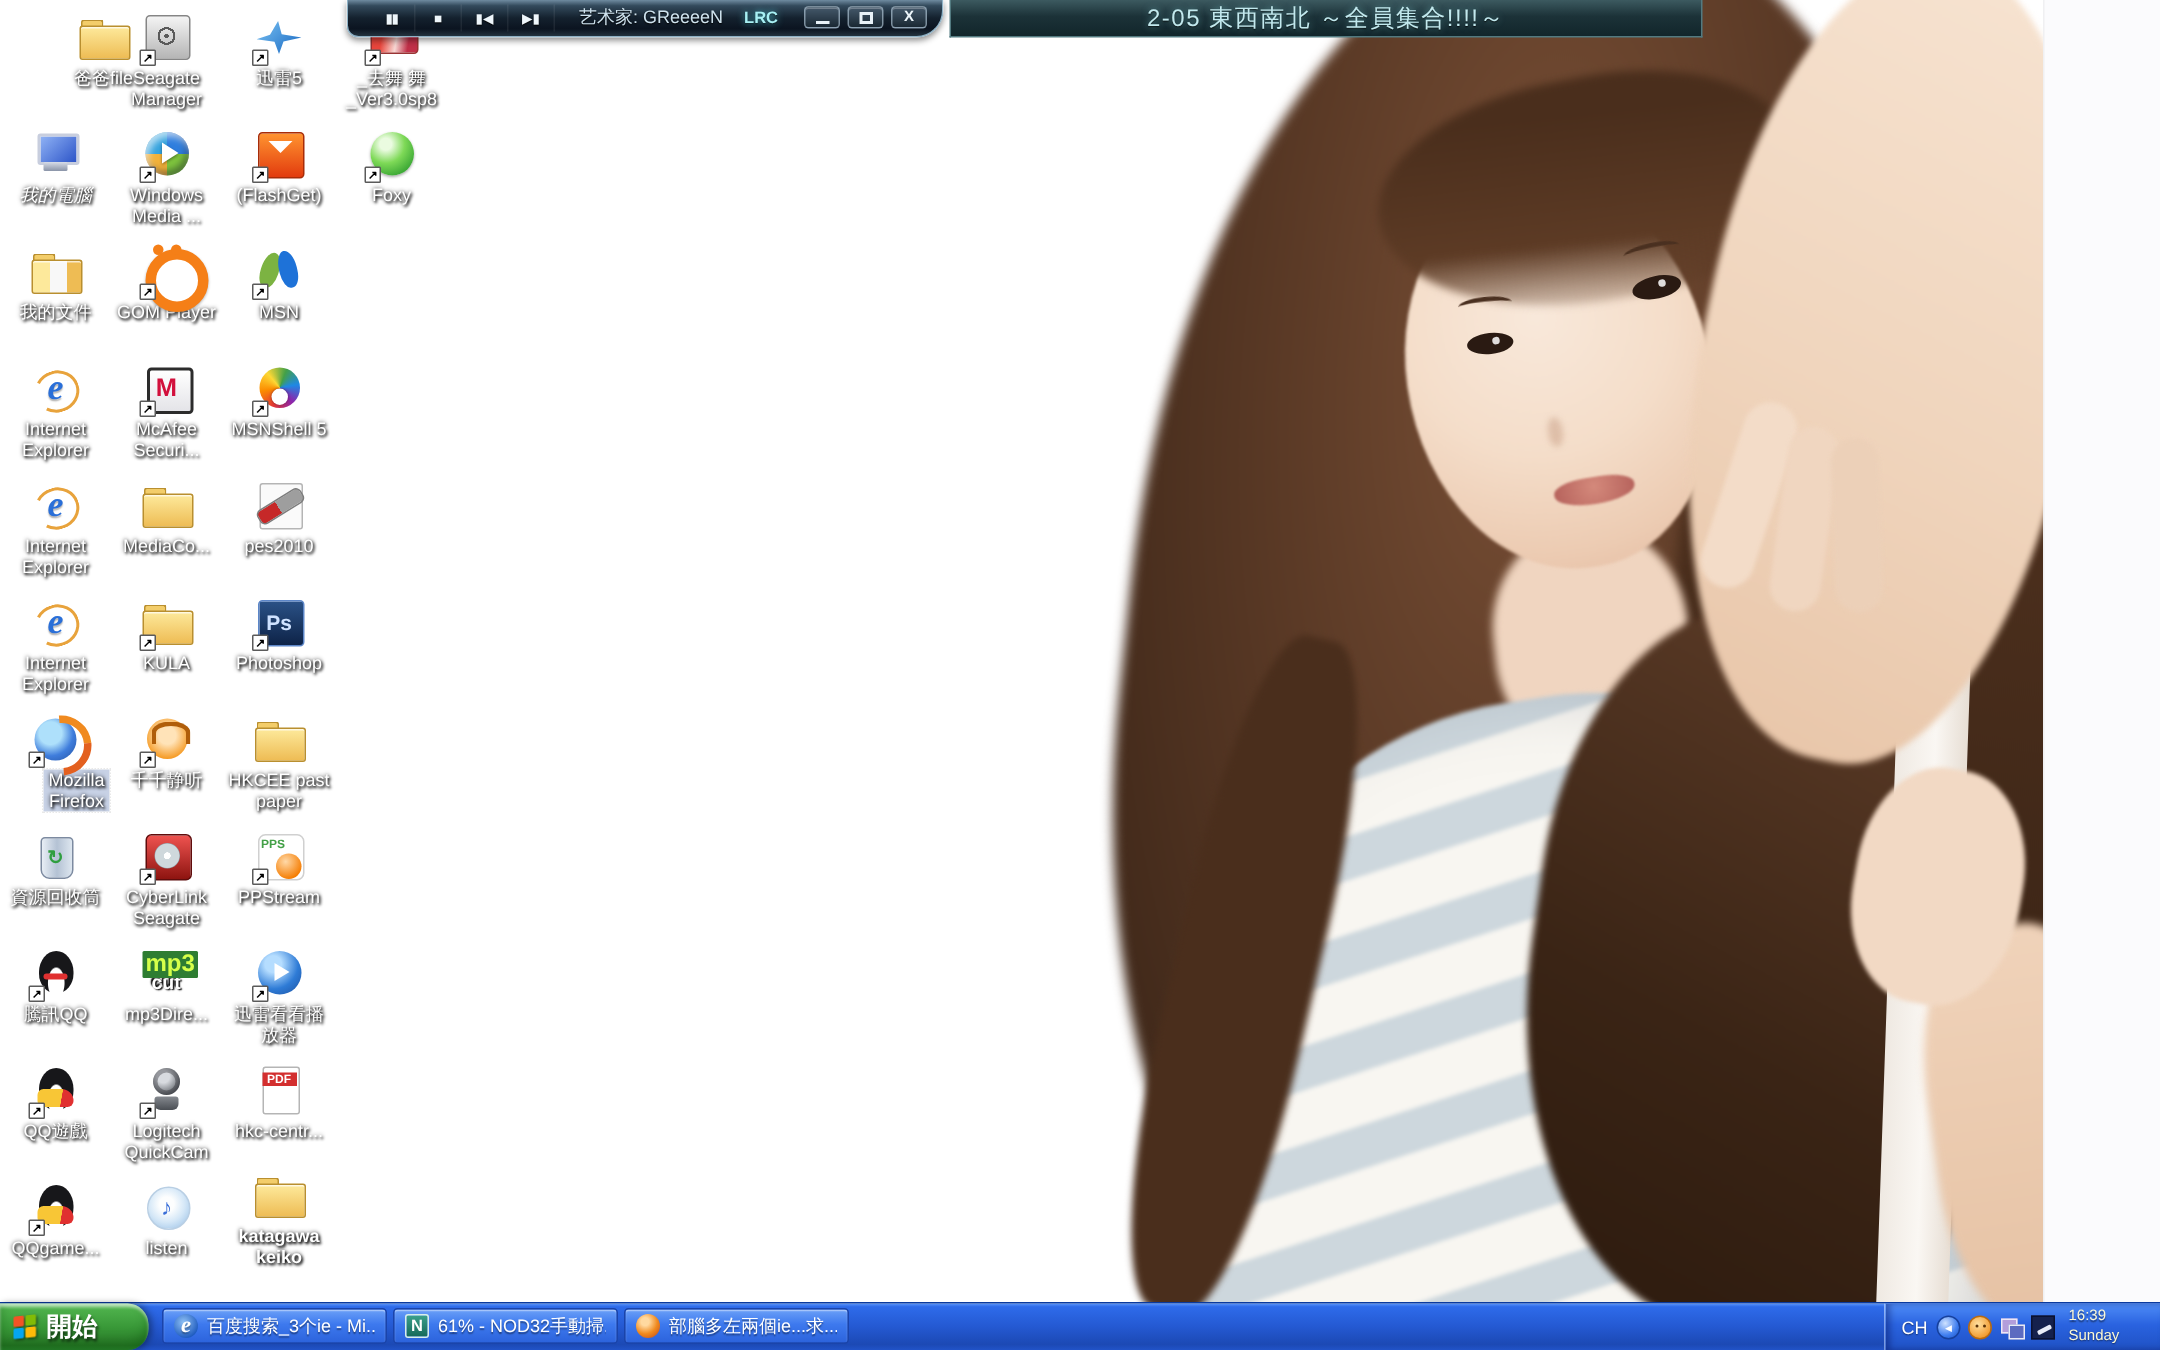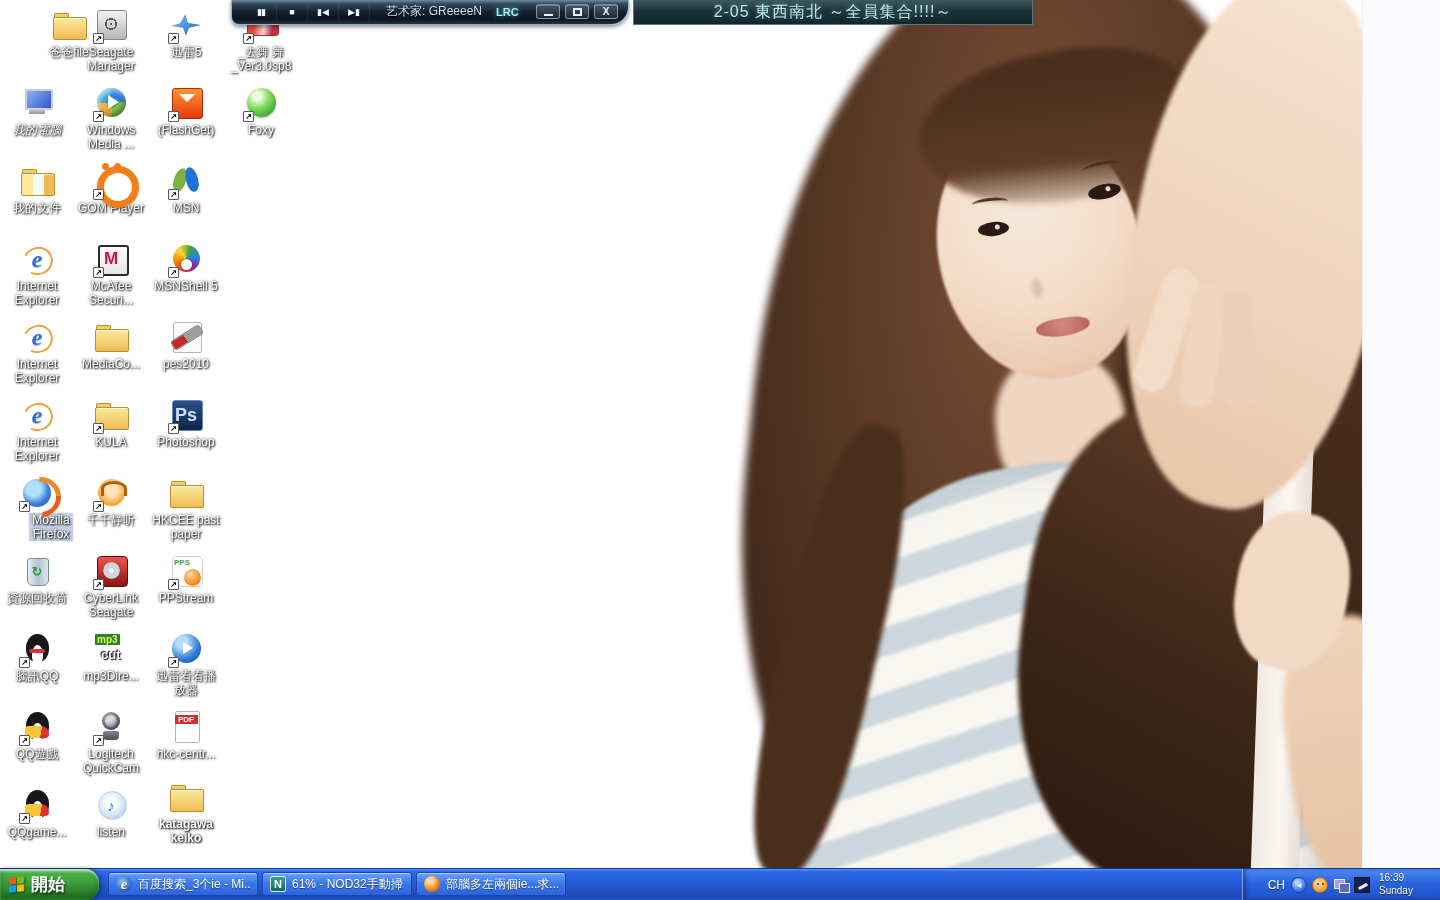--- a/index.html
+++ b/index.html
@@ -138,21 +138,21 @@
     background:radial-gradient(circle at 50% 42%, #ffe3b8 0 28%, #f59a23 75%, #d97c0c); }
   .a-ttplayer::after { content:""; position:absolute; left:8px; top:5px; width:20px; height:12px;
     border:3px solid #b05e0a; border-bottom:none; border-radius:50% 50% 0 0; }
 
   .a-powerdvd::before { content:""; position:absolute; left:4px; top:2px; width:29px; height:29px;
     background:linear-gradient(#ef5350,#8e1410); border:1px solid #5f0c0c; border-radius:4px; }
   .a-powerdvd::after { content:""; position:absolute; left:10px; top:8px; width:17px; height:17px; border-radius:50%;
     background:radial-gradient(circle, #fff 0 18%, #cfd8dc 20% 65%, #90a4ae 70%); }
 
   .a-mp3cut .glyph { position:absolute; left:2px; top:2px; background:#2e7d32; color:#d6ff4a; font-weight:bold;
-    font-size:10px; padding:0 2px; border-radius:1px; }
+    font-size:16px; padding:0 2px; border-radius:1px; }
   .a-mp3cut .glyph2 { position:absolute; left:8px; top:15px; color:#fff; font-weight:bold; font-size:13px;
     text-shadow:1px 1px 1px #000, -1px -1px 1px #000; }
 
   .a-webcam::before { content:""; position:absolute; left:9px; top:2px; width:18px; height:18px; border-radius:50%;
     background:radial-gradient(circle at 38% 32%, #d8dbe0 0 25%, #6a6e74 70%, #3c4046);
     box-shadow:inset 0 0 0 3px rgba(30,30,34,.35); }
   .a-webcam::after { content:""; position:absolute; left:10px; top:21px; width:16px; height:9px;
     background:linear-gradient(#85898f,#4a4e54); border-radius:2px 2px 4px 4px; }
 
   .a-music::before { content:""; position:absolute; left:5px; top:3px; width:27px; height:27px; border-radius:50%;
@@ -180,21 +180,21 @@
     background:#fff; box-shadow:0 0 2px rgba(0,0,0,.4); }
 
   .a-pes::before { content:""; position:absolute; left:5px; top:2px; width:27px; height:29px; background:#fafafa;
     border:1px solid #b5b5b5; border-radius:2px; }
   .a-pes::after { content:""; position:absolute; left:2px; top:12px; width:32px; height:9px;
     background:linear-gradient(90deg,#c62828 0 45%, #9e9e9e 45%); transform:rotate(-32deg); border-radius:4px;
     border:1px solid #7d7d7d; }
 
   .a-ps::before { content:""; position:absolute; left:4px; top:2px; width:29px; height:29px;
     background:linear-gradient(#2a5186,#0e2347); border:1px solid #5c86c8; border-radius:3px; }
-  .a-ps .glyph { font-weight:bold; font-size:18px; color:#cfe2ff; }
+  .a-ps .glyph { font-weight:bold; font-size:14px; color:#cfe2ff; }
 
   .a-pps::before { content:""; position:absolute; left:4px; top:2px; width:29px; height:29px; background:#fff;
     border:1px solid #d0d0d0; border-radius:5px; }
   .a-pps::after { content:""; position:absolute; right:3px; bottom:2px; width:17px; height:17px; border-radius:50%;
     background:radial-gradient(circle at 38% 32%, #ffd9a8, #f57c00 75%); }
   .a-pps .glyph { position:absolute; left:6px; top:4px; font-size:8px; font-weight:bold; color:#43a047; }
 
   .a-kankan::before { content:""; position:absolute; left:4px; top:2px; width:29px; height:29px; border-radius:50%;
     background:radial-gradient(circle at 35% 30%, #b5ddff 0 20%, #2e7bd6 60%, #1b4f9e); }
   .a-kankan::after { content:""; position:absolute; left:15px; top:10px; width:0; height:0;
@@ -227,21 +227,21 @@
     text-shadow:0 0 5px rgba(90,220,235,.9), 0 1px 1px #000; }
   .p-win { margin-left:auto; display:flex; gap:5px; }
   .win-btn { width:24px; height:15px; border:1px solid rgba(200,222,238,.55); border-radius:3px;
     background:linear-gradient(#44586a,#1a2833); display:flex; align-items:center; justify-content:center;
     box-shadow:inset 0 1px 0 rgba(255,255,255,.25); }
   .g-min { width:9px; height:2px; background:#e8f1f7; margin-top:6px; }
   .g-max { width:9px; height:8px; border:2px solid #e8f1f7; }
   .g-close { font-size:10px; font-weight:bold; color:#eef6fb; line-height:1; }
 
   
-  .lyricsbar { position:absolute; left:633px; top:0; width:400px; height:25px; z-index:50;
+  .lyricsbar { position:absolute; left:633px; top:0; width:502px; height:25px; z-index:50;
     background:linear-gradient(180deg,#3c5a60,#1c3238 45%,#12262b); border:1px solid #527a80; border-top:none;
     display:flex; align-items:center; justify-content:center; }
   .lyricsbar span { font-size:16px; letter-spacing:1px; color:#c2e9ee;
     text-shadow:0 0 5px rgba(140,230,240,.55), 0 1px 1px #000; white-space:nowrap; }
 
   
   .taskbar { position:absolute; left:0; right:0; bottom:0; height:32px; z-index:100; display:flex;
     background:linear-gradient(180deg,#5a95fa 0%,#2e6bea 7%,#2459d2 50%,#1c49b4 88%,#2153c8 100%);
     border-top:1px solid #0a3a9e; }
   .start { width:99px; display:flex; align-items:center; gap:7px; padding-left:9px; flex:none;
@@ -263,21 +263,21 @@
   .task span.t-label { color:#fff; font-size:12px; white-space:nowrap; overflow:hidden;
     text-shadow:0 1px 1px rgba(0,0,0,.45); }
   .t-icon { width:16px; height:16px; flex:none; position:relative; display:flex; align-items:center;
     justify-content:center; }
   .t-ie { background:radial-gradient(circle at 40% 35%, #8fc1f5, #1e5bbf 75%); border-radius:50%; }
   .t-nod { background:linear-gradient(#3aa08a,#16695a); border:1px solid #d8efe8; border-radius:2px; }
   .t-nod .glyph { color:#fff; font-weight:bold; font-size:11px; }
   .t-fx { background:radial-gradient(circle at 38% 32%, #ffd9a0 0 18%, #f08a1f 55%, #c8521a 90%);
     border-radius:50%; }
 
-  .tray { flex:none; display:flex; align-items:center; gap:6px; padding:0 9px 0 25px;
+  .tray { flex:none; display:flex; align-items:center; gap:6px; padding:0 9px 0 11px;
     background:linear-gradient(180deg,#4f8df8 0%,#2a63e0 45%,#1f51c4 100%);
     border-left:1px solid rgba(255,255,255,.4); box-shadow:inset 3px 0 4px rgba(0,0,60,.35); }
   .lang { color:#fff; font-size:12px; text-shadow:0 1px 1px rgba(0,0,0,.5); cursor:pointer; }
   .tray-ico { width:16px; height:16px; flex:none; position:relative; cursor:pointer; display:flex;
     align-items:center; justify-content:center; }
   .tr-chevron { border-radius:50%; background:radial-gradient(circle at 35% 30%, #cfe2ff, #3f7ef0 60%, #1b4fc0);
     border:1px solid #16409c; color:#fff; font-size:6px; }
   .tr-qq { border-radius:50%; background:radial-gradient(circle at 40% 35%, #ffe0a0, #f29a2e 75%);
     border:1px solid #b86a10; }
   .tr-qq::after { content:""; position:absolute; left:4px; top:5px; width:2px; height:2px; background:#5a3208;

